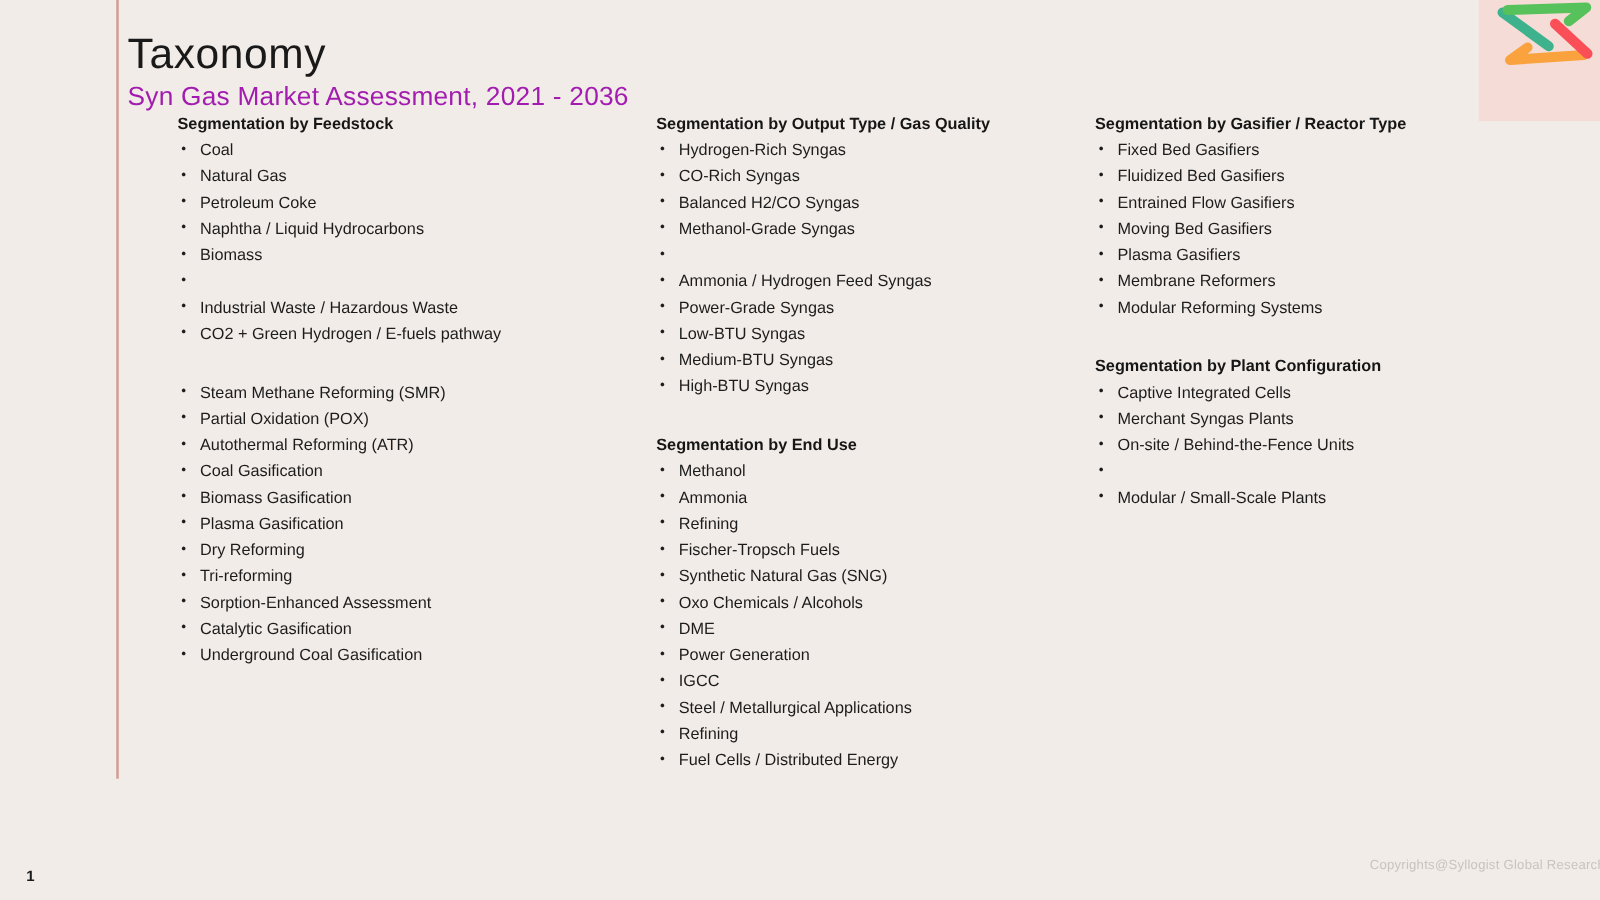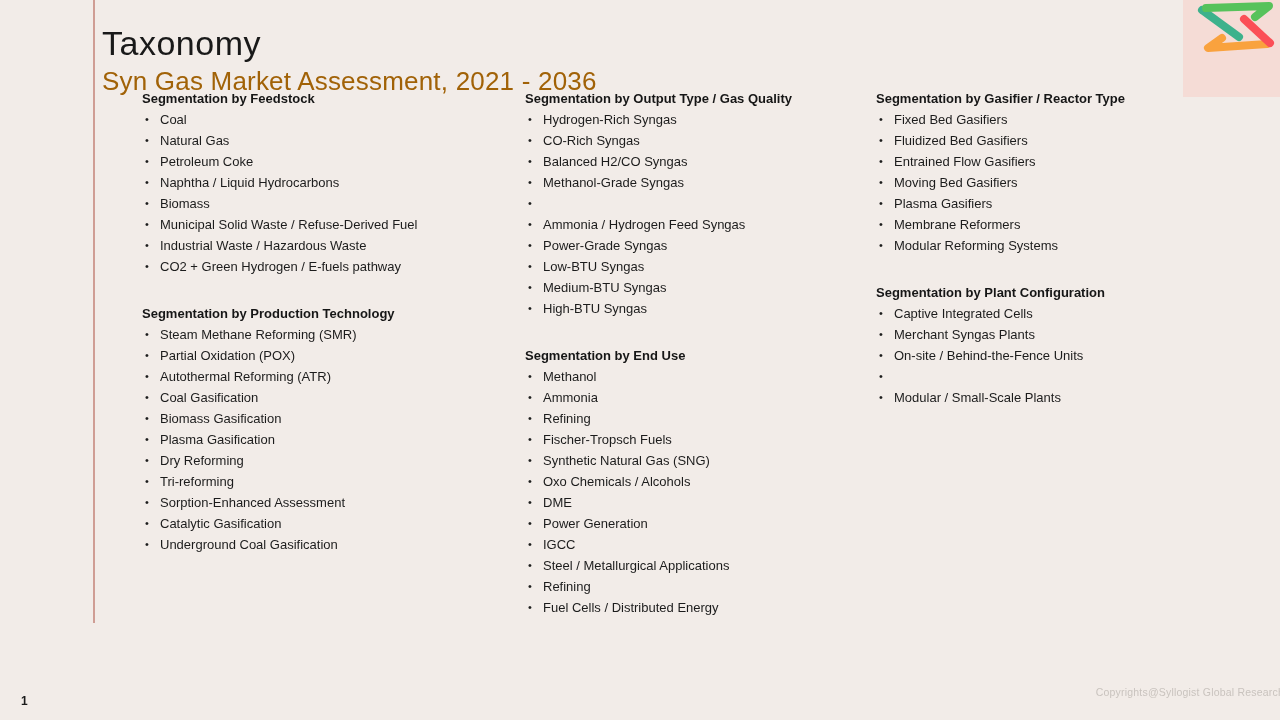--- a/index.html
+++ b/index.html
@@ -22,23 +22,23 @@
 
   .header-block { position: absolute; left: 102px; top: 4px; white-space: nowrap; }
   .slide-title {
     font-size: 34px;
     font-weight: 300;
     color: #191919;
     letter-spacing: 0.5px;
     margin-top: 20px;
   }
   .slide-subtitle {
-    font-size: 26px;
+    font-size: 21px;
     font-weight: 300;
-    color: #a16207;
+    color: #a21caf;
     margin-top: 3px;
     letter-spacing: 0.2px;
   }
 
   .logo-box {
     position: absolute;
     right: 0; top: 0;
     width: 97px; height: 97px;
     background: #f5dcd6;
   }
@@ -128,34 +128,32 @@
           <li>
             <span class="bullet">•</span>
             <span>Naphtha / Liquid Hydrocarbons</span>
           </li>
           <li>
             <span class="bullet">•</span>
             <span>Biomass</span>
           </li>
           <li>
             <span class="bullet">•</span>
-            <span>Municipal Solid Waste / Refuse-Derived Fuel</span>
           </li>
           <li>
             <span class="bullet">•</span>
             <span>Industrial Waste / Hazardous Waste</span>
           </li>
           <li>
             <span class="bullet">•</span>
             <span>CO2 + Green Hydrogen / E-fuels pathway</span>
           </li>
         </ul>
       </div>
       <div class="section">
-        <div class="sec-head">Segmentation by Production Technology</div>
         <ul class="sec-list">
           <li>
             <span class="bullet">•</span>
             <span>Steam Methane Reforming (SMR)</span>
           </li>
           <li>
             <span class="bullet">•</span>
             <span>Partial Oxidation (POX)</span>
           </li>
           <li>

